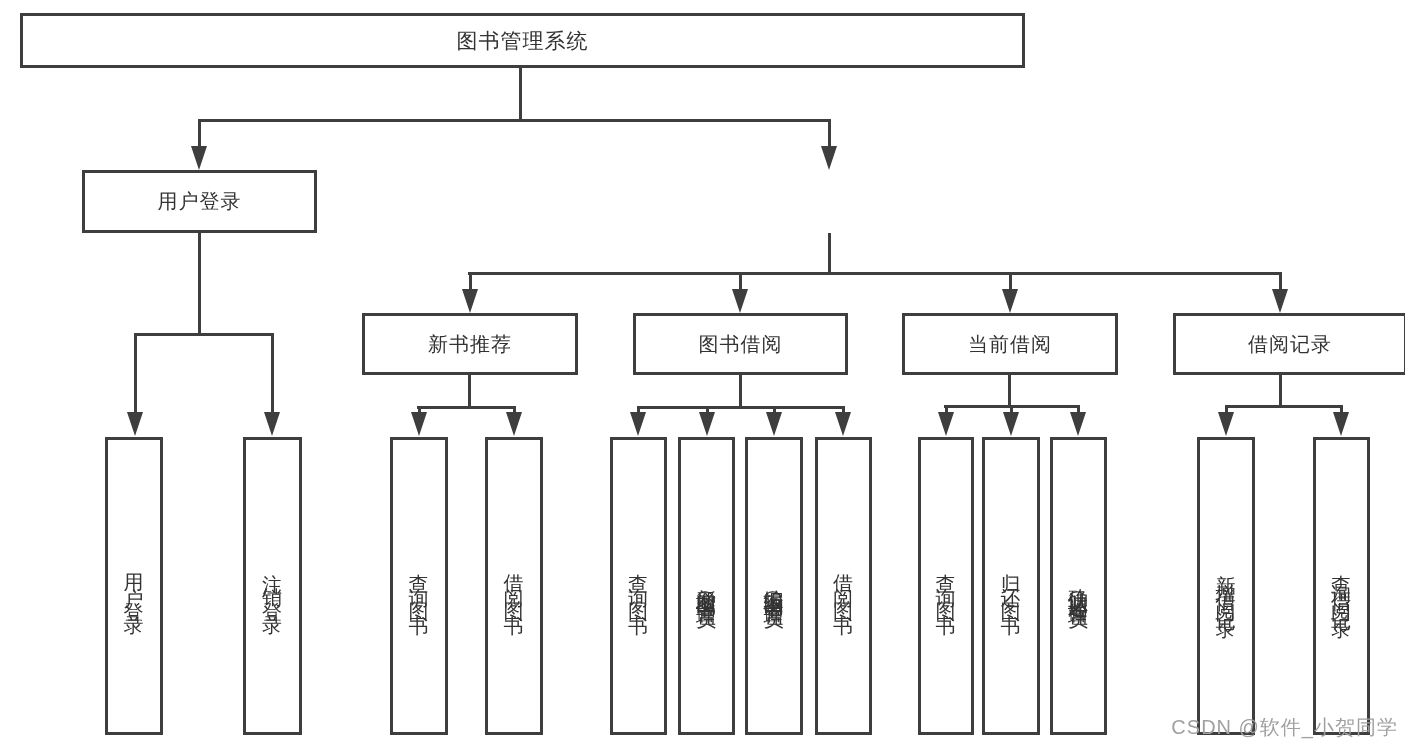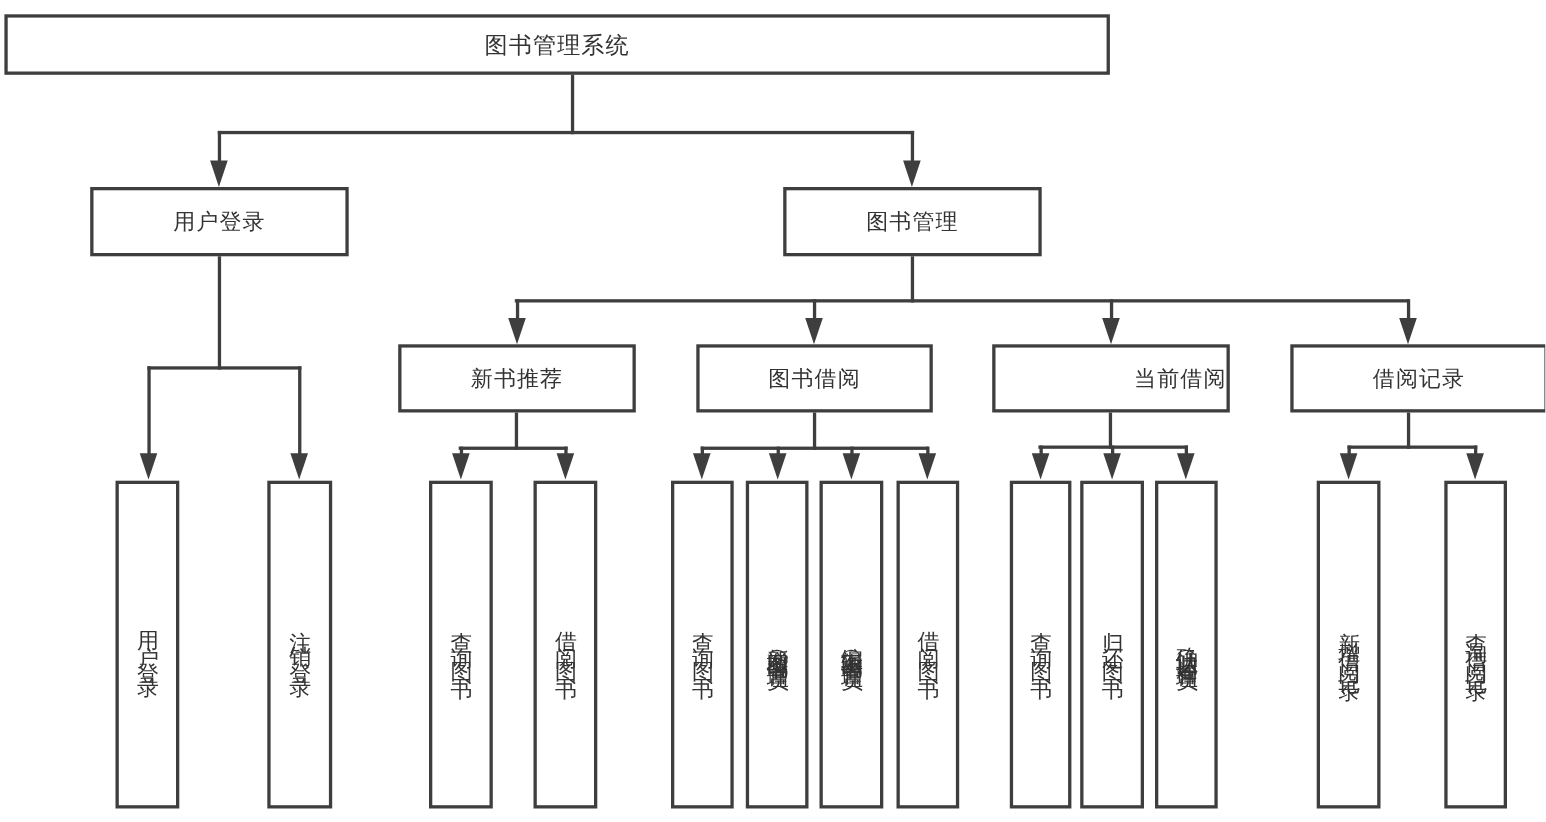--- a/index.html
+++ b/index.html
@@ -44,36 +44,33 @@
     color:#a0a0a0;
     letter-spacing:1px;
     z-index:5;
   }
 </style>
 </head>
 <body>
 
 <div id="canvas">
 
-  <div class="box root" style="left:4px;top:13px;width:1005px;height:55px;">
+  <div class="box root" style="left:20px;top:13px;width:1005px;height:55px;">
     <span>图书管理系统</span>
   </div>
 
   <div class="vline" style="left:519px;top:68px;height:54px;"></div>
   <div class="hline" style="left:198px;top:119px;width:633px;"></div>
   <div class="vline" style="left:198px;top:119px;height:31px;"></div>
   <div class="arrowhead" style="left:191px;top:146px;"></div>
   <div class="vline" style="left:828px;top:119px;height:31px;"></div>
   <div class="arrowhead" style="left:821px;top:146px;"></div>
 
   <div class="box hbox" style="left:82px;top:170px;width:235px;height:63px;">
     <span>用户登录</span>
-  </div>
-  <div class="box hbox" style="left:712px;top:170px;width:235px;height:63px;">
-    <span>图书管理</span>
   </div>
 
   <div class="vline" style="left:198px;top:233px;height:103px;"></div>
   <div class="hline" style="left:134px;top:333px;width:140px;"></div>
   <div class="vline" style="left:134px;top:333px;height:85px;"></div>
   <div class="arrowhead" style="left:127px;top:412px;"></div>
   <div class="vline" style="left:271px;top:333px;height:85px;"></div>
   <div class="arrowhead" style="left:264px;top:412px;"></div>
 
   <div class="vline" style="left:828px;top:233px;height:42px;"></div>
@@ -86,21 +83,21 @@
   <div class="arrowhead" style="left:1002px;top:289px;"></div>
   <div class="vline" style="left:1279px;top:272px;height:21px;"></div>
   <div class="arrowhead" style="left:1272px;top:289px;"></div>
 
   <div class="box hbox" style="left:633px;top:313px;width:215px;height:62px;">
     <span>图书借阅</span>
   </div>
   <div class="box hbox" style="left:362px;top:313px;width:216px;height:62px;">
     <span>新书推荐</span>
   </div>
-  <div class="box hbox" style="left:902px;top:313px;width:216px;height:62px;justify-content:flex-end;">
+  <div class="box hbox" style="left:902px;top:313px;width:216px;height:62px;">
     <span>当前借阅</span>
   </div>
   <div class="box hbox" style="left:1173px;top:313px;width:234px;height:62px;">
     <span>借阅记录</span>
   </div>
 
   <div class="vline" style="left:468px;top:375px;height:34px;"></div>
   <div class="hline" style="left:417px;top:406px;width:99px;"></div>
   <div class="vline" style="left:418px;top:406px;height:12px;"></div>
   <div class="arrowhead" style="left:411px;top:412px;"></div>
@@ -167,14 +164,15 @@
   <div class="box leaf ls-long" style="left:1050px;top:437px;width:57px;height:298px;">
     <span>确认归还（管理员）</span>
   </div>
   <div class="box leaf ls-med" style="left:1197px;top:437px;width:58px;height:298px;">
     <span>新增借阅记录</span>
   </div>
   <div class="box leaf ls-med" style="left:1313px;top:437px;width:57px;height:298px;">
     <span>查询借阅记录</span>
   </div>
 
+  <div class="watermark">CSDN @软件_小贺同学</div>
 
 </div>
 
 </body></html>

